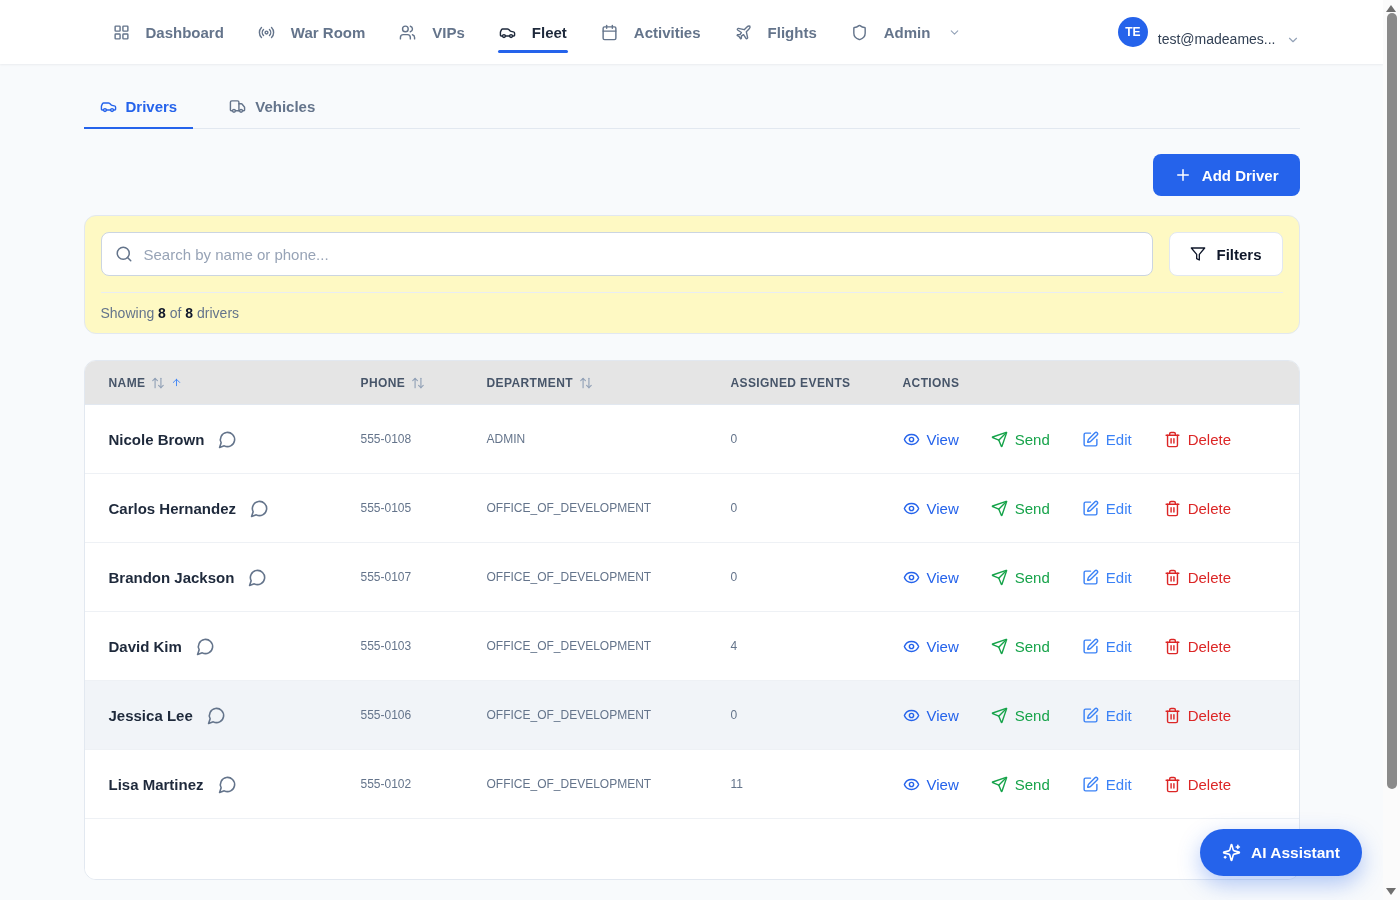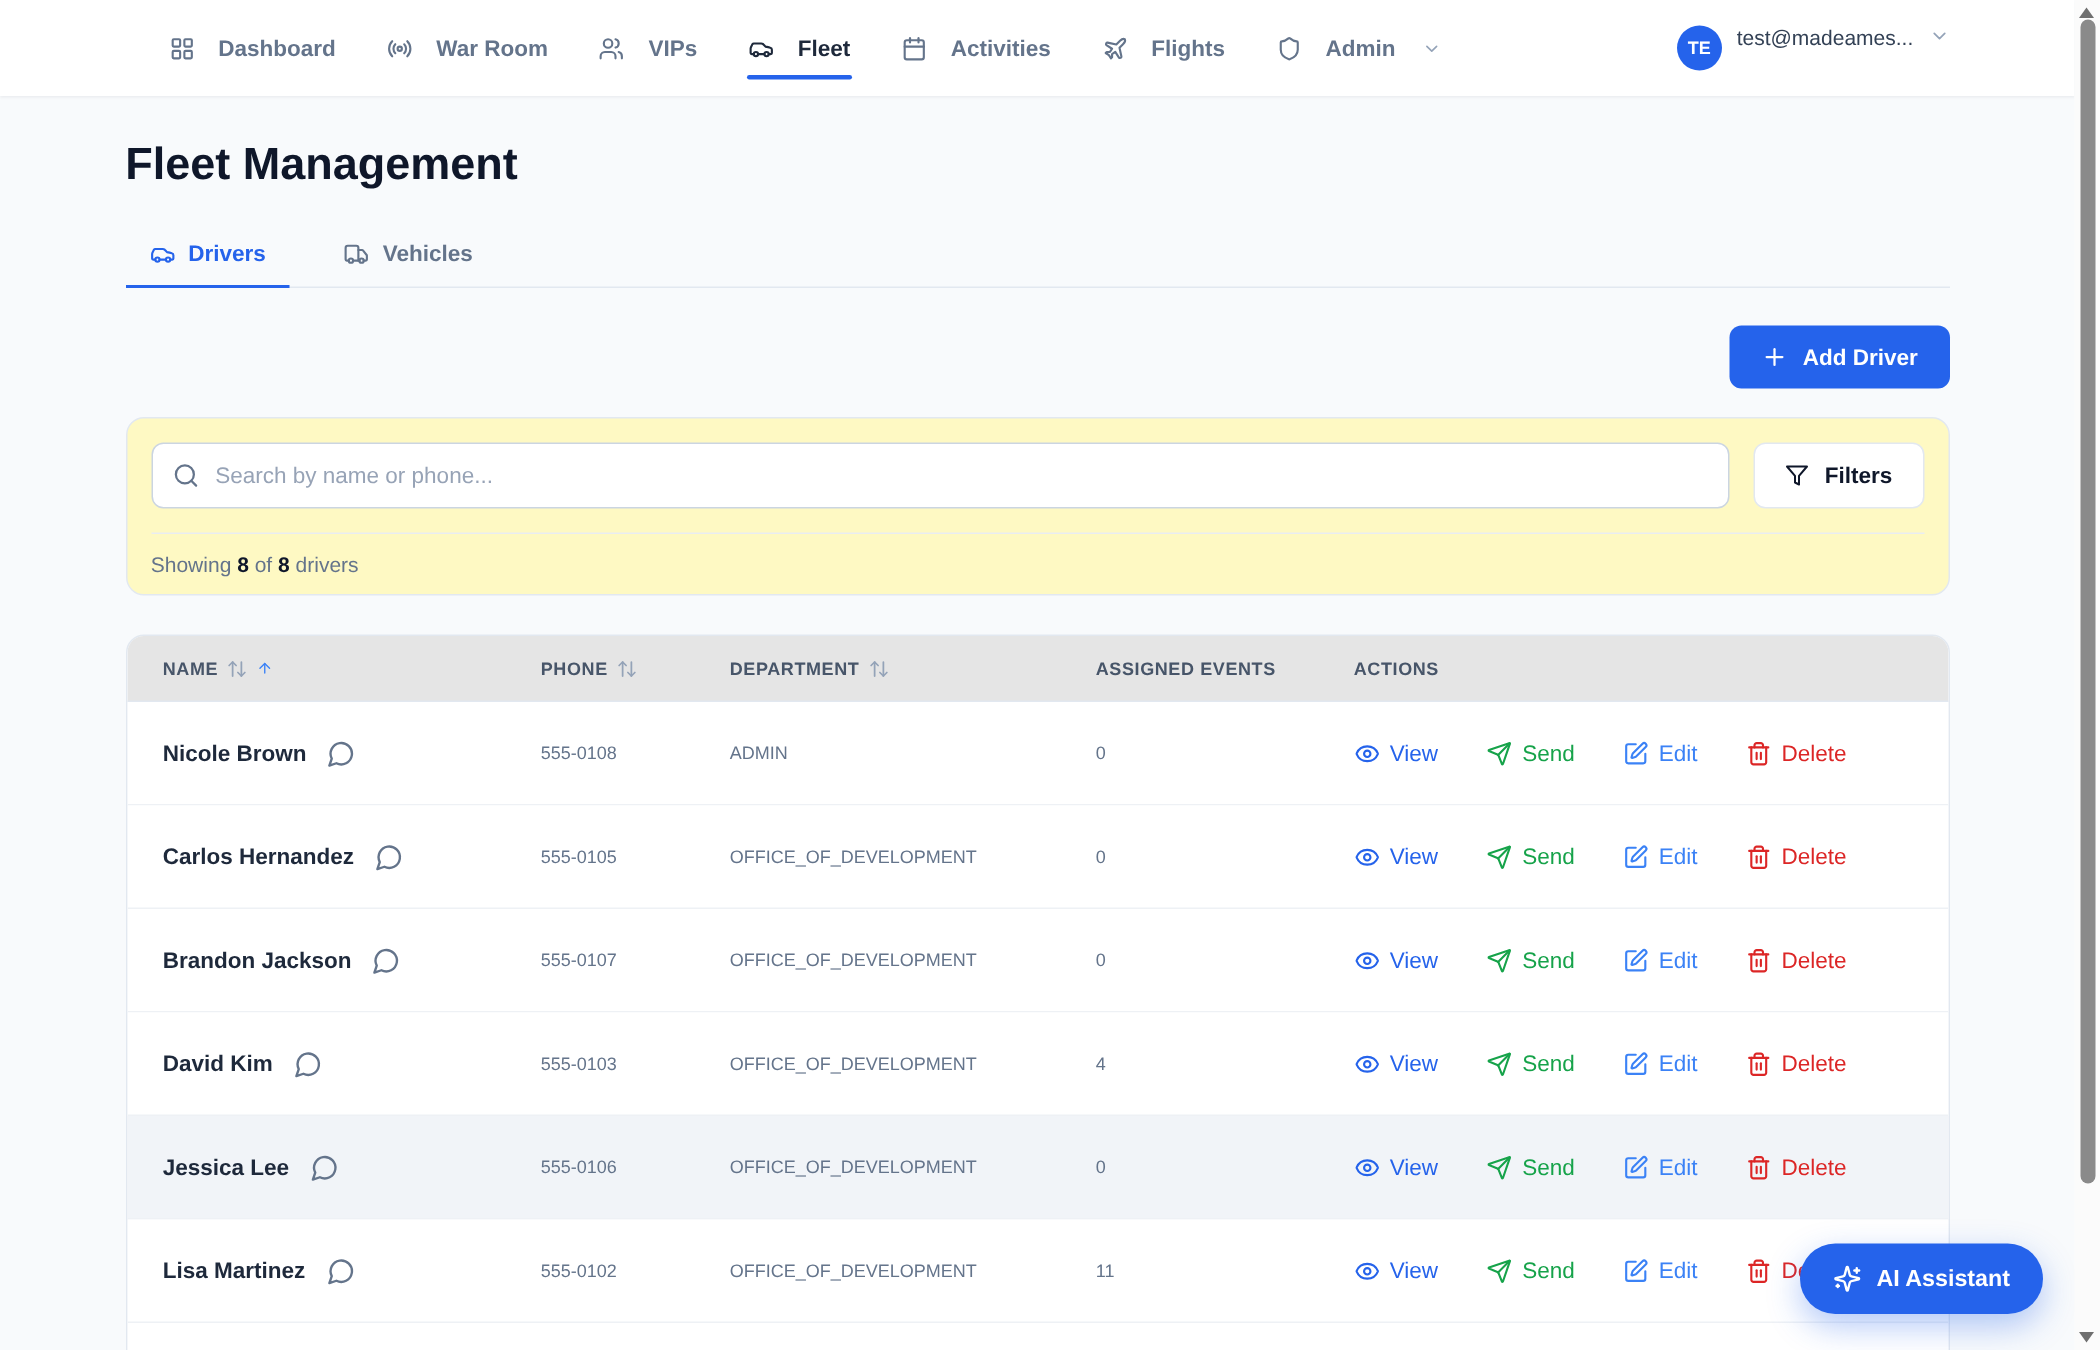--- a/index.html
+++ b/index.html
@@ -35,21 +35,21 @@
     padding:7px 1px; position:relative; cursor:pointer; text-decoration:none;
   }
   .nav-link .icon { width:17px; height:17px; }
   .nav-link.active { color:#1e293b; }
   .nav-link.active::after {
     content:""; position:absolute; left:0; right:0; bottom:-5px;
     height:2.5px; background:#2563eb; border-radius:2px;
   }
   .nav-link .chev { width:13px; height:13px; color:#94a3b8; margin-left:2px; }
   .nav-spacer { flex:1; }
-  .user-chip { display:flex; align-items:flex-start; gap:10px; cursor:pointer; }
+  .user-chip { display:flex; align-items:flex-end; gap:10px; cursor:pointer; }
   .avatar {
     width:30px; height:30px; border-radius:50%;
     background:#2563eb; color:#fff;
     display:flex; align-items:center; justify-content:center;
     font-size:12px; font-weight:700;
   }
   .user-email { font-size:14px; font-weight:500; color:#334155; }
   .user-chip .chev { width:14px; height:14px; color:#94a3b8; }
 
   
@@ -261,21 +261,20 @@
         <span class="icon chev">
             <svg viewBox="0 0 24 24" fill="none" stroke="currentColor" stroke-width="2" stroke-linecap="round" stroke-linejoin="round">
               <path d="m6 9 6 6 6-6"></path>
             </svg>
           </span>
       </div>
     </div>
   </header>
 
   <main class="main">
-    <h1 class="page-title">Fleet Management</h1>
 
     <div class="tabs">
       <div class="tab active">
         <span class="icon">
             <svg viewBox="0 0 24 24" fill="none" stroke="currentColor" stroke-width="2" stroke-linecap="round" stroke-linejoin="round">
               <path d="M19 17h2c.6 0 1-.4 1-1v-3c0-.9-.7-1.7-1.5-1.9C18.7 10.6 16 10 16 10s-1.3-1.4-2.2-2.3c-.5-.4-1.1-.7-1.8-.7H5c-.6 0-1.1.4-1.4.9l-1.4 2.9A3.7 3.7 0 0 0 2 12v4c0 .6.4 1 1 1h2"></path>
               <circle cx="7" cy="17" r="2"></circle>
               <path d="M9 17h6"></path>
               <circle cx="17" cy="17" r="2"></circle>
             </svg>

